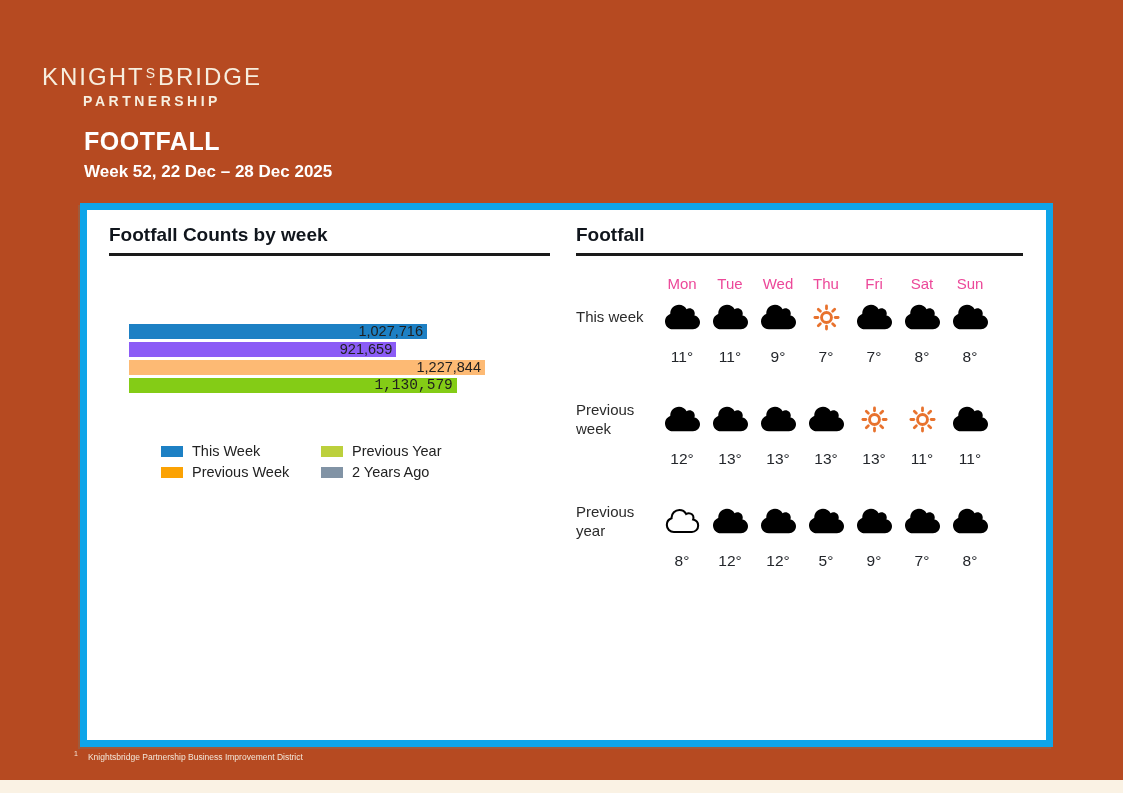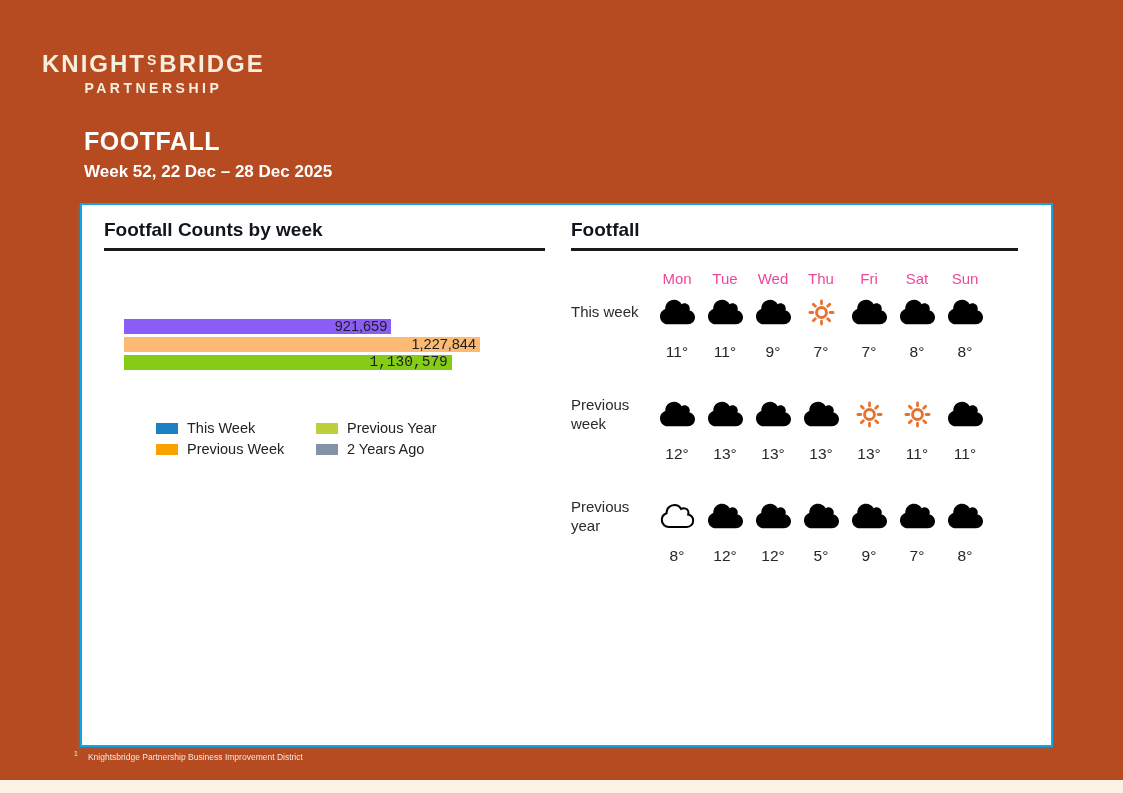--- a/index.html
+++ b/index.html
@@ -5,34 +5,34 @@
   html,body{margin:0;padding:0;}
   body{
     width:1123px;height:793px;position:relative;overflow:hidden;
     background:#b64a21;
     font-family:"Liberation Sans", sans-serif;
   }
   .slide{position:absolute;inset:0;}
 
   
   .logo{position:absolute;left:42px;top:52px;color:#f7eede;}
-  .logo-main{font-size:24px;letter-spacing:2px;font-weight:700;line-height:1;}
+  .logo-main{font-size:24px;letter-spacing:2px;font-weight:400;line-height:1;margin-top:13px;}
   .logo-s{font-size:14px;position:relative;top:-7px;display:inline-block;margin:0 1px;}
   .logo-s::after{content:".";position:absolute;left:3px;top:8px;font-size:13px;}
   .logo-sub{font-size:14px;letter-spacing:3.5px;font-weight:700;text-align:center;margin-top:4px;}
 
   
   .title-block{position:absolute;left:84px;top:128px;color:#ffffff;}
   .page-title{font-size:25px;font-weight:700;letter-spacing:0.5px;line-height:1.1;margin:0;}
   .page-subtitle{font-size:17px;font-weight:700;margin-top:6px;}
 
   
   .card{
     position:absolute;left:80px;top:203px;width:973px;height:544px;
-    background:#ffffff;border:2px solid #0ea5e9;box-sizing:border-box;
+    background:#ffffff;border:7px solid #0ea5e9;box-sizing:border-box;
     box-shadow:-2px 2px 0 rgba(120,120,110,0.35);
   }
   .section-title{font-size:19px;font-weight:700;color:#10151c;margin:0 0 7px 0;}
   .section-rule{height:3px;background:#1a1a1a;width:100%;}
 
   .chart-section{position:absolute;left:22px;top:14px;width:441px;}
   .weather-section{position:absolute;left:489px;top:14px;width:447px;}
 
   
   .bars{margin:68px 0 0 20px;width:356px;}
@@ -73,20 +73,23 @@
     <h1 class="page-title">FOOTFALL</h1>
     <div class="page-subtitle">Week 52, 22 Dec – 28 Dec 2025</div>
   </div>
 
   <div class="card">
 
     <div class="chart-section">
       <h2 class="section-title">Footfall Counts by week</h2>
       <div class="section-rule"></div>
       <div class="bars" id="bars">
+          <div class="bar-row" style="width: 83.7009%; background: rgb(29, 128, 196);">
+            <span class="bar-value">1,027,716</span>
+          </div>
           <div class="bar-row" style="width: 75.0632%; background: #8b5cf6;">
             <span class="bar-value">921,659</span>
           </div>
           <div class="bar-row" style="width: 100%; background: #fdba74;">
             <span class="bar-value">1,227,844</span>
           </div>
           <div class="bar-row" style="width: 92.0784%; background: #84cc16; font-family: Liberation Mono, monospace;">
             <span class="bar-value">1,130,579</span>
           </div>
         </div>

